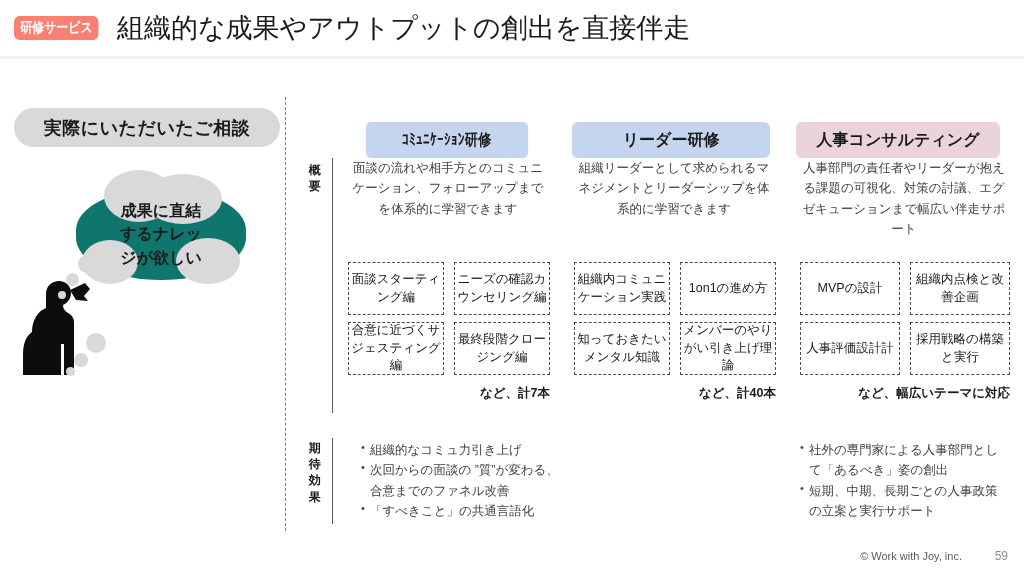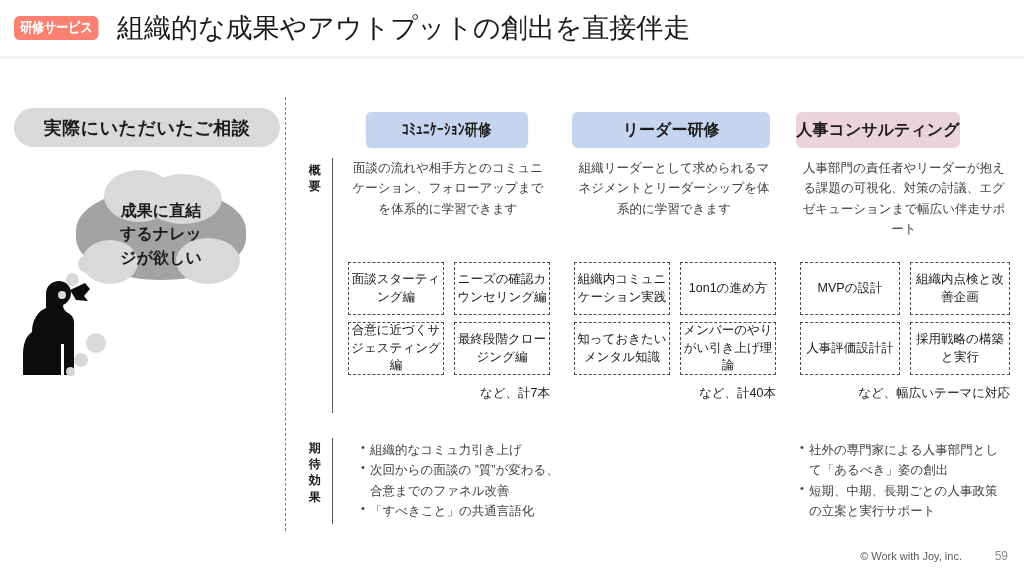--- a/index.html
+++ b/index.html
@@ -80,21 +80,21 @@
   }
 
   .silhouette {
     position: absolute;
     left: 6px; top: 185px;
     width: 84px; height: 115px;
   }
 
   .bubble {
     position: absolute;
-    background: #a3a3a3;
+    background: #0f766e;
     border-radius: 50% / 46%;
     display: flex;
     align-items: center;
     justify-content: center;
     text-align: center;
     font-size: 16px;
     font-weight: bold;
     color: #1a1a1a;
     line-height: 1.45;
     box-sizing: border-box;
@@ -141,39 +141,39 @@
 
   
   .table-area {
     position: absolute;
     left: 300px; top: 100px;
     width: 718px; height: 440px;
   }
 
   .col-headers {
     position: absolute;
-    left: 48px; top: 12px;
+    left: 48px; top: 22px;
     width: 670px; height: 36px;
     display: flex;
     align-items: center;
   }
   .col-head {
     height: 36px;
     border-radius: 6px;
     display: flex;
     align-items: center;
     justify-content: center;
     font-size: 16px;
     font-weight: bold;
     color: #1a1a1a;
     box-sizing: border-box;
   }
   .col-head.c1 { width: 198px; background: #c5d5ef; margin-right: 26px; }
   .col-head.c2 { width: 198px; background: #c5d5ef; margin-right: 26px; }
-  .col-head.c3 { width: 164px; background: #ebd3dc; }
+  .col-head.c3 { width: 204px; background: #ebd3dc; }
   .col-head.condensed { transform: scaleX(0.82); letter-spacing: 0.5px; }
 
   
   .row-label {
     position: absolute;
     width: 26px;
     font-size: 12px;
     font-weight: bold;
     color: #1a1a1a;
     text-align: center;
@@ -229,20 +229,21 @@
   }
   .tiles.t1 .tile, .tiles.t2 .tile { width: 96px; height: 53px; }
   .tiles.t3 .tile { width: 100px; height: 53px; }
 
   .tile-note {
     position: absolute;
     font-size: 12.5px;
     color: #1a1a1a;
     text-align: right;
     top: 285px;
+    font-weight: bold;
   }
   .tile-note.n1 { left: 48px;  width: 202px; }
   .tile-note.n2 { left: 274px; width: 202px; }
   .tile-note.n3 { left: 500px; width: 210px; }
 
   
   .effects {
     position: absolute;
     top: 340px;
     font-size: 12.5px;

